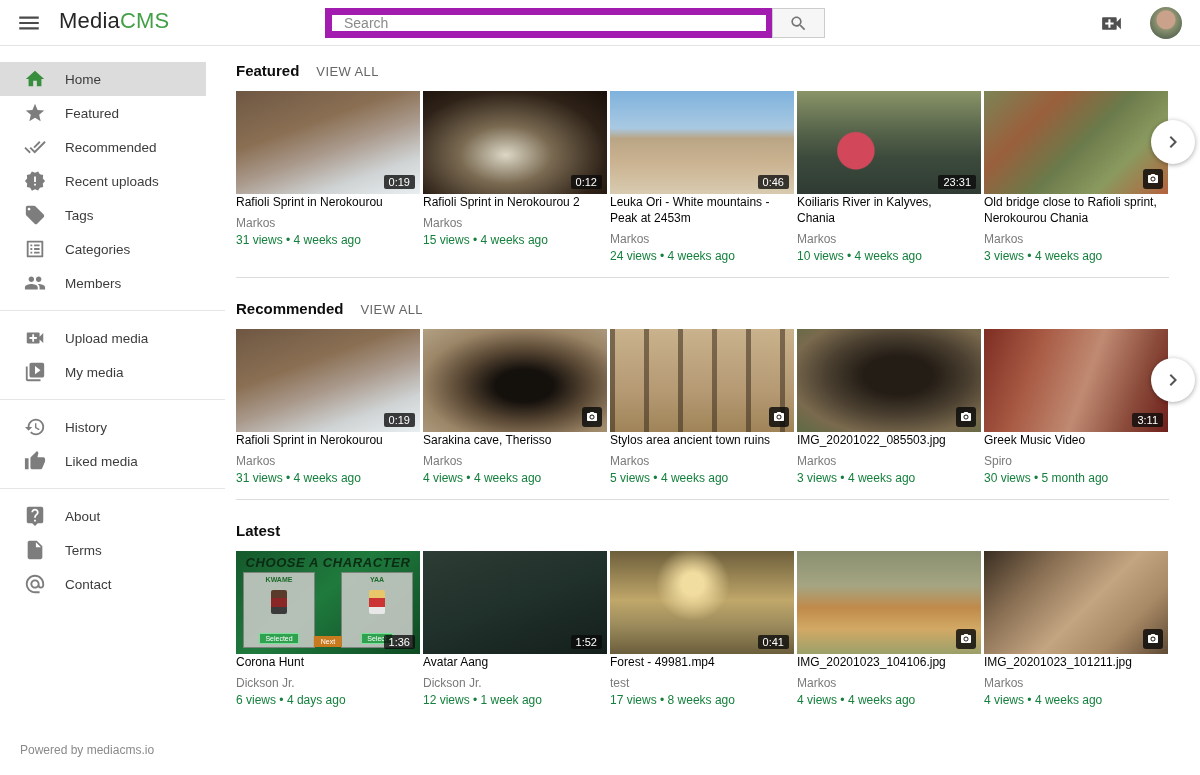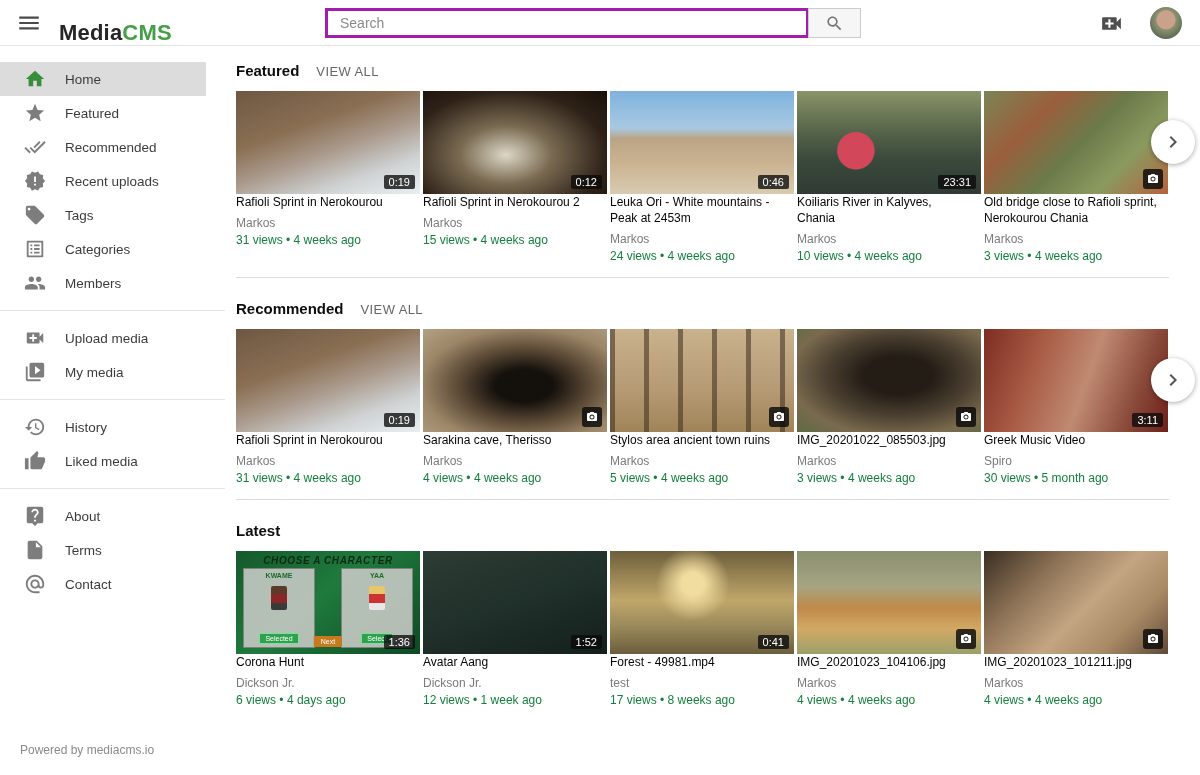--- a/index.html
+++ b/index.html
@@ -4,25 +4,25 @@
 <style>
   * { box-sizing: border-box; margin: 0; padding: 0; }
   html, body { width: 1200px; height: 775px; overflow: hidden; background: #fff;
     font-family: "Liberation Sans", sans-serif; }
 
   
   .header { position: fixed; top: 0; left: 0; width: 1200px; height: 46px;
     background: #fff; border-bottom: 1px solid #e4e4e4; z-index: 50; }
   .hamburger { position: absolute; left: 16px; top: 10px; width: 26px; height: 26px;
     color: #4a4a4a; cursor: pointer; }
-  .logo { position: absolute; left: 59px; top: 20px; font-size: 22px; letter-spacing: .2px; cursor: pointer; font-weight: bold; }
+  .logo { position: absolute; left: 59px; top: 8px; font-size: 22px; letter-spacing: .2px; cursor: pointer; }
   .logo .lm { color: #262626; }
   .logo .lc { color: #43a047; }
   .search-area { position: absolute; left: 325px; top: 8px; display: flex; }
-  .search-input { width: 484px; height: 30px; border: 3px solid #a21caf; padding: 0 12px;
+  .search-input { width: 448px; height: 30px; border: 7px solid #a21caf; padding: 0 12px;
     font-size: 14px; color: #333; outline: none; font-family: "Liberation Sans", sans-serif; }
   .search-input::placeholder { color: #8a8a8a; }
   .search-btn { width: 53px; height: 30px; margin-left: -1px; border: 1px solid #ccc;
     background: #f6f6f6; display: flex; align-items: center; justify-content: center;
     color: #757575; cursor: pointer; }
   .hdr-upload { position: absolute; right: 76px; top: 11px; width: 25px; height: 25px;
     color: #4f4f4f; cursor: pointer; }
   .avatar { position: absolute; right: 18px; top: 7px; width: 32px; height: 32px;
     border-radius: 50%; cursor: pointer;
     background: radial-gradient(circle at 50% 40%, #caa18b 0 36%, #8a9270 40%, #5d6a54 75%, #49564a 100%); }
@@ -64,21 +64,21 @@
   .section + .section { margin-top: 22px; }
   .next-btn { position: absolute; top: 51px; right: -24px; transform: translateY(-50%);
     width: 44px; height: 44px; border-radius: 50%; background: #fff; border: none;
     box-shadow: 0 1px 5px rgba(0,0,0,.35); display: flex; align-items: center;
     justify-content: center; color: #555; cursor: pointer; z-index: 5; }
   .next-btn svg { width: 24px; height: 24px; }
 
   
   .game-overlay { position: absolute; inset: 0; display: flex; flex-direction: column;
     align-items: center; padding: 4px 7px 6px; z-index: 2; }
-  .go-head { font-size: 10px; font-weight: bold; font-style: italic; color: #0b2b13; letter-spacing: .6px; }
+  .go-head { font-size: 13px; font-weight: bold; font-style: italic; color: #0b2b13; letter-spacing: .6px; }
   .go-panels { display: flex; justify-content: space-between; width: 100%; flex: 1; margin-top: 2px; }
   .go-panel { width: 72px; background: rgba(197,201,196,.9); border: 1px solid #7c837c;
     display: flex; flex-direction: column; align-items: center; padding: 3px 2px; }
   .go-name { font-size: 7px; font-weight: bold; color: #1b6b2a; }
   .go-sprite { width: 16px; height: 24px; margin-top: 7px; border-radius: 2px; }
   .go-sprite.kw { background: linear-gradient(180deg,#5a3a2a 0 35%,#8a2626 35% 70%,#3a3a3a 70% 100%); }
   .go-sprite.ya { background: linear-gradient(180deg,#e7c76a 0 35%,#c33 35% 70%,#e8e8e8 70% 100%); }
   .go-btn { margin-top: auto; font-size: 7px; color: #fff; background: #2fa14f;
     border: 1px solid #7be09a; padding: 1px 5px; }
   .go-next { position: absolute; bottom: 7px; left: 50%; transform: translateX(-50%);

